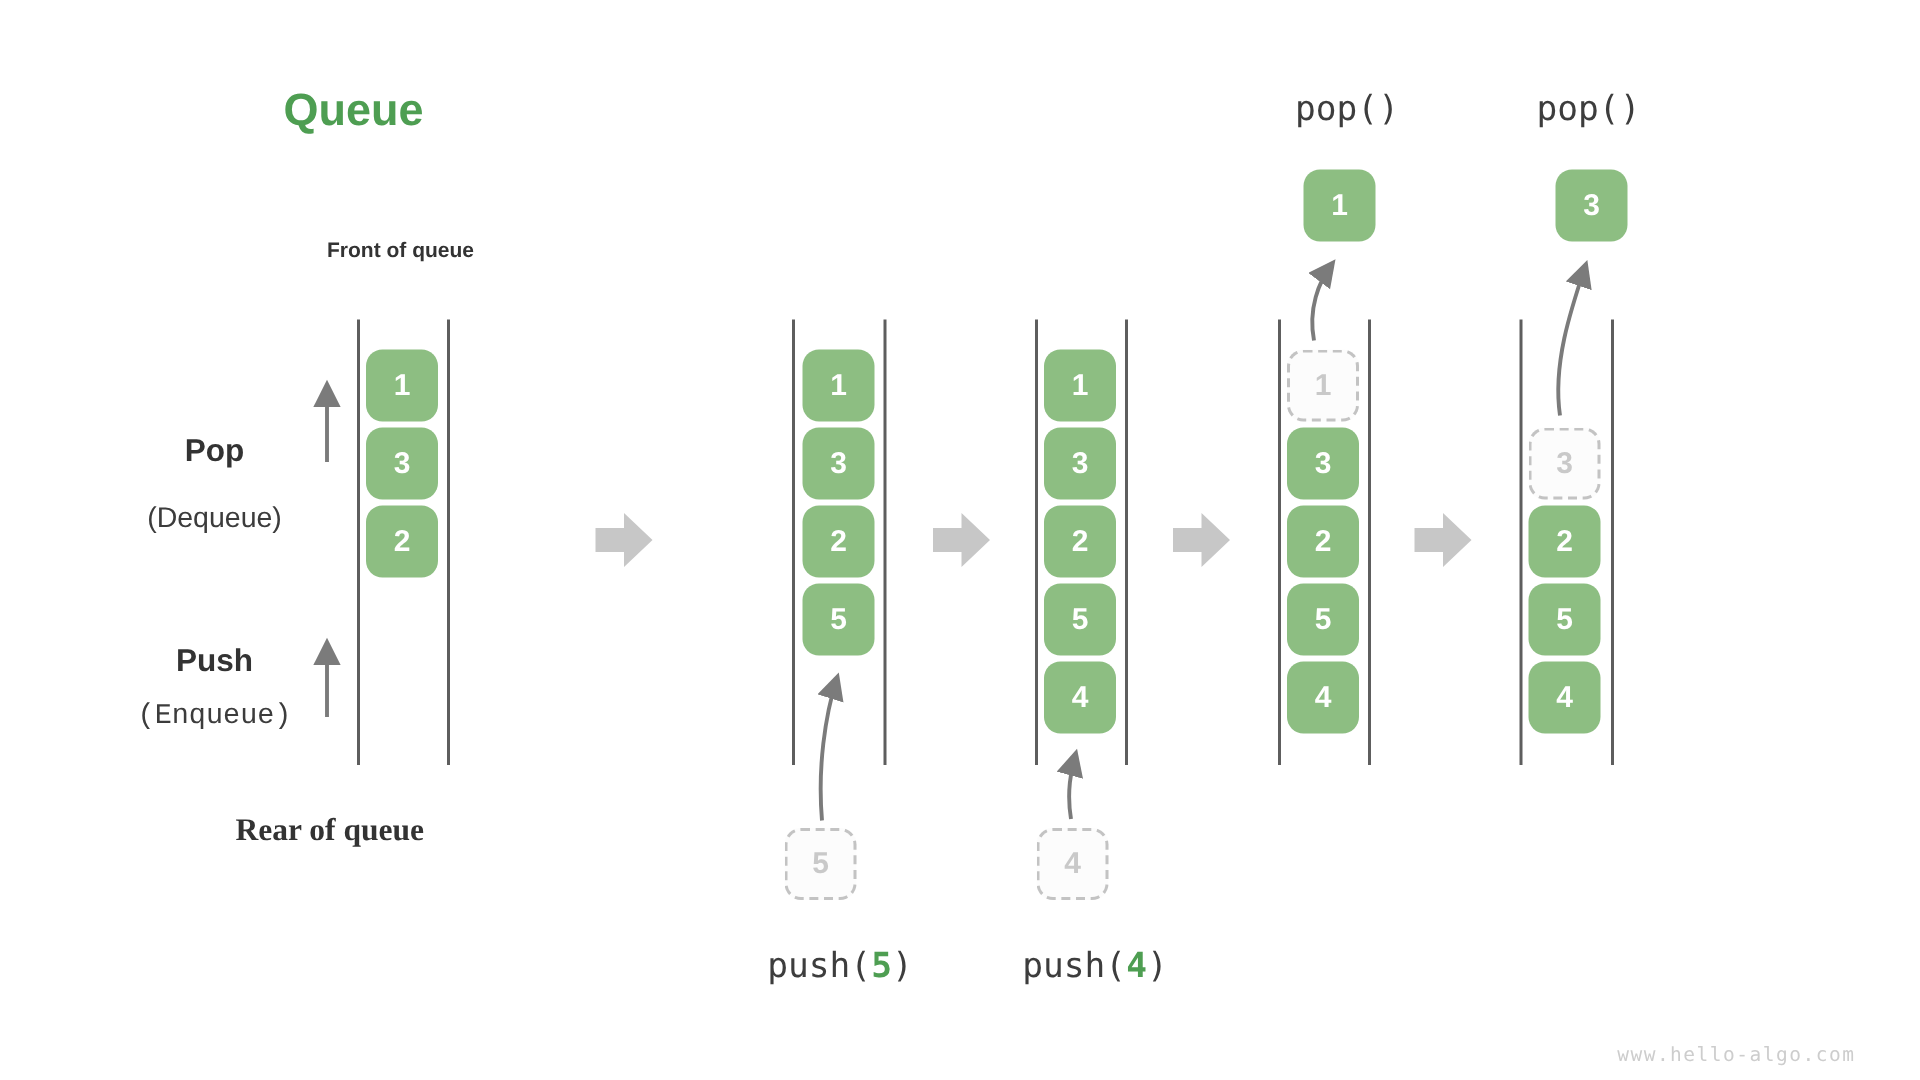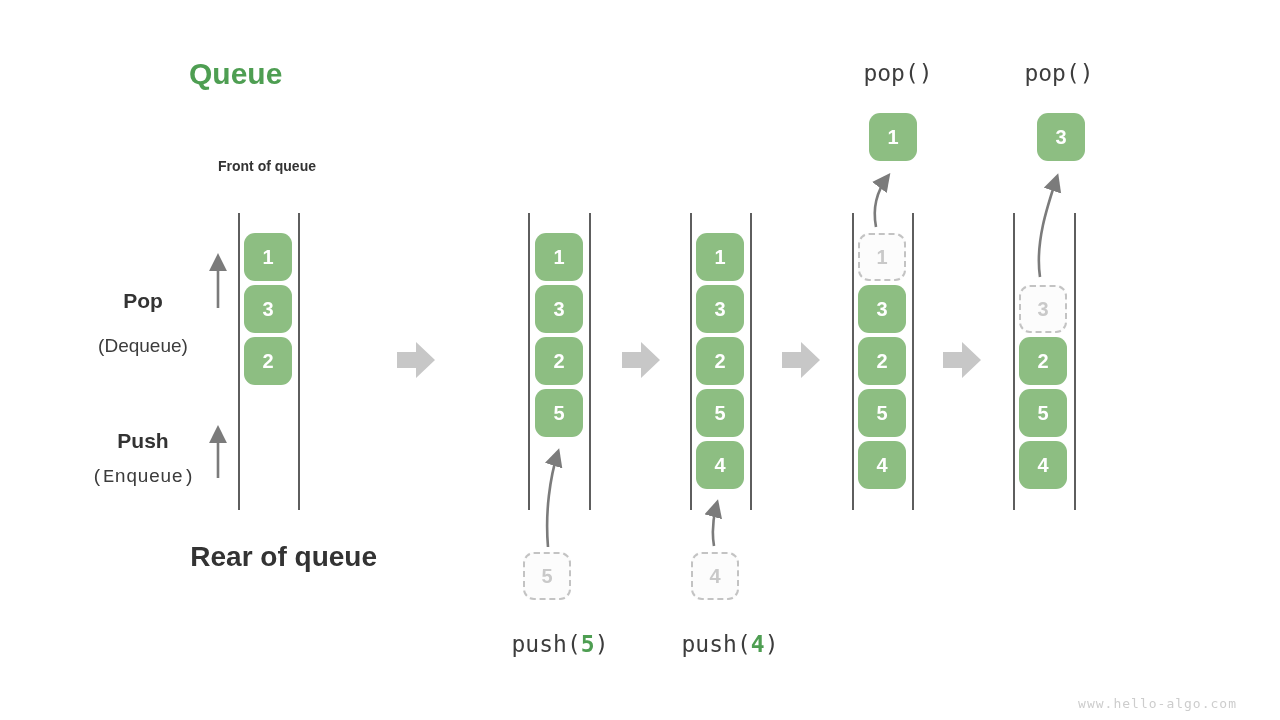--- a/index.html
+++ b/index.html
@@ -6,21 +6,21 @@
   .canvas {
     position:relative; width:1280px; height:720px; background:#ffffff;
     font-family:"Liberation Sans", sans-serif; overflow:hidden;
     --box-green:#8dbe82; --accent-green:#4e9e52;
   }
   .abs { position:absolute; }
 
   
   .title   { left:189px; top:57px;  width:156px; font-size:30px; font-weight:bold; color:var(--accent-green); }
   .front   { left:157px; top:158px; width:220px; text-align:center; font-size:14px; font-weight:bold; color:#333333; }
-  .rear    { left:157px; top:541px; width:220px; text-align:right; font-size:28px; font-weight:bold; color:#333333; }
+  .rear    { left:157px; top:541px; width:220px; text-align:left; font-size:21px; font-weight:bold; color:#333333;font-family:Liberation Serif, serif; }
   .side-main { left:73px; width:140px; text-align:center; font-size:21px; font-weight:bold; color:#333333; }
   .side-sub  { left:73px; width:140px; text-align:center; font-size:19px; color:#3c3c3c; }
   .pop-main  { top:258px;margin-top:31px; }  .pop-sub  { top:295px;margin-top:40px; }
   .push-main { top:429px; }  .push-sub { top:466px;font-family:Liberation Mono, monospace; }
 
   
   .vline { position:absolute; top:213px; height:297px; width:2px; background:#5e5e5e; }
 
   
   .box {

